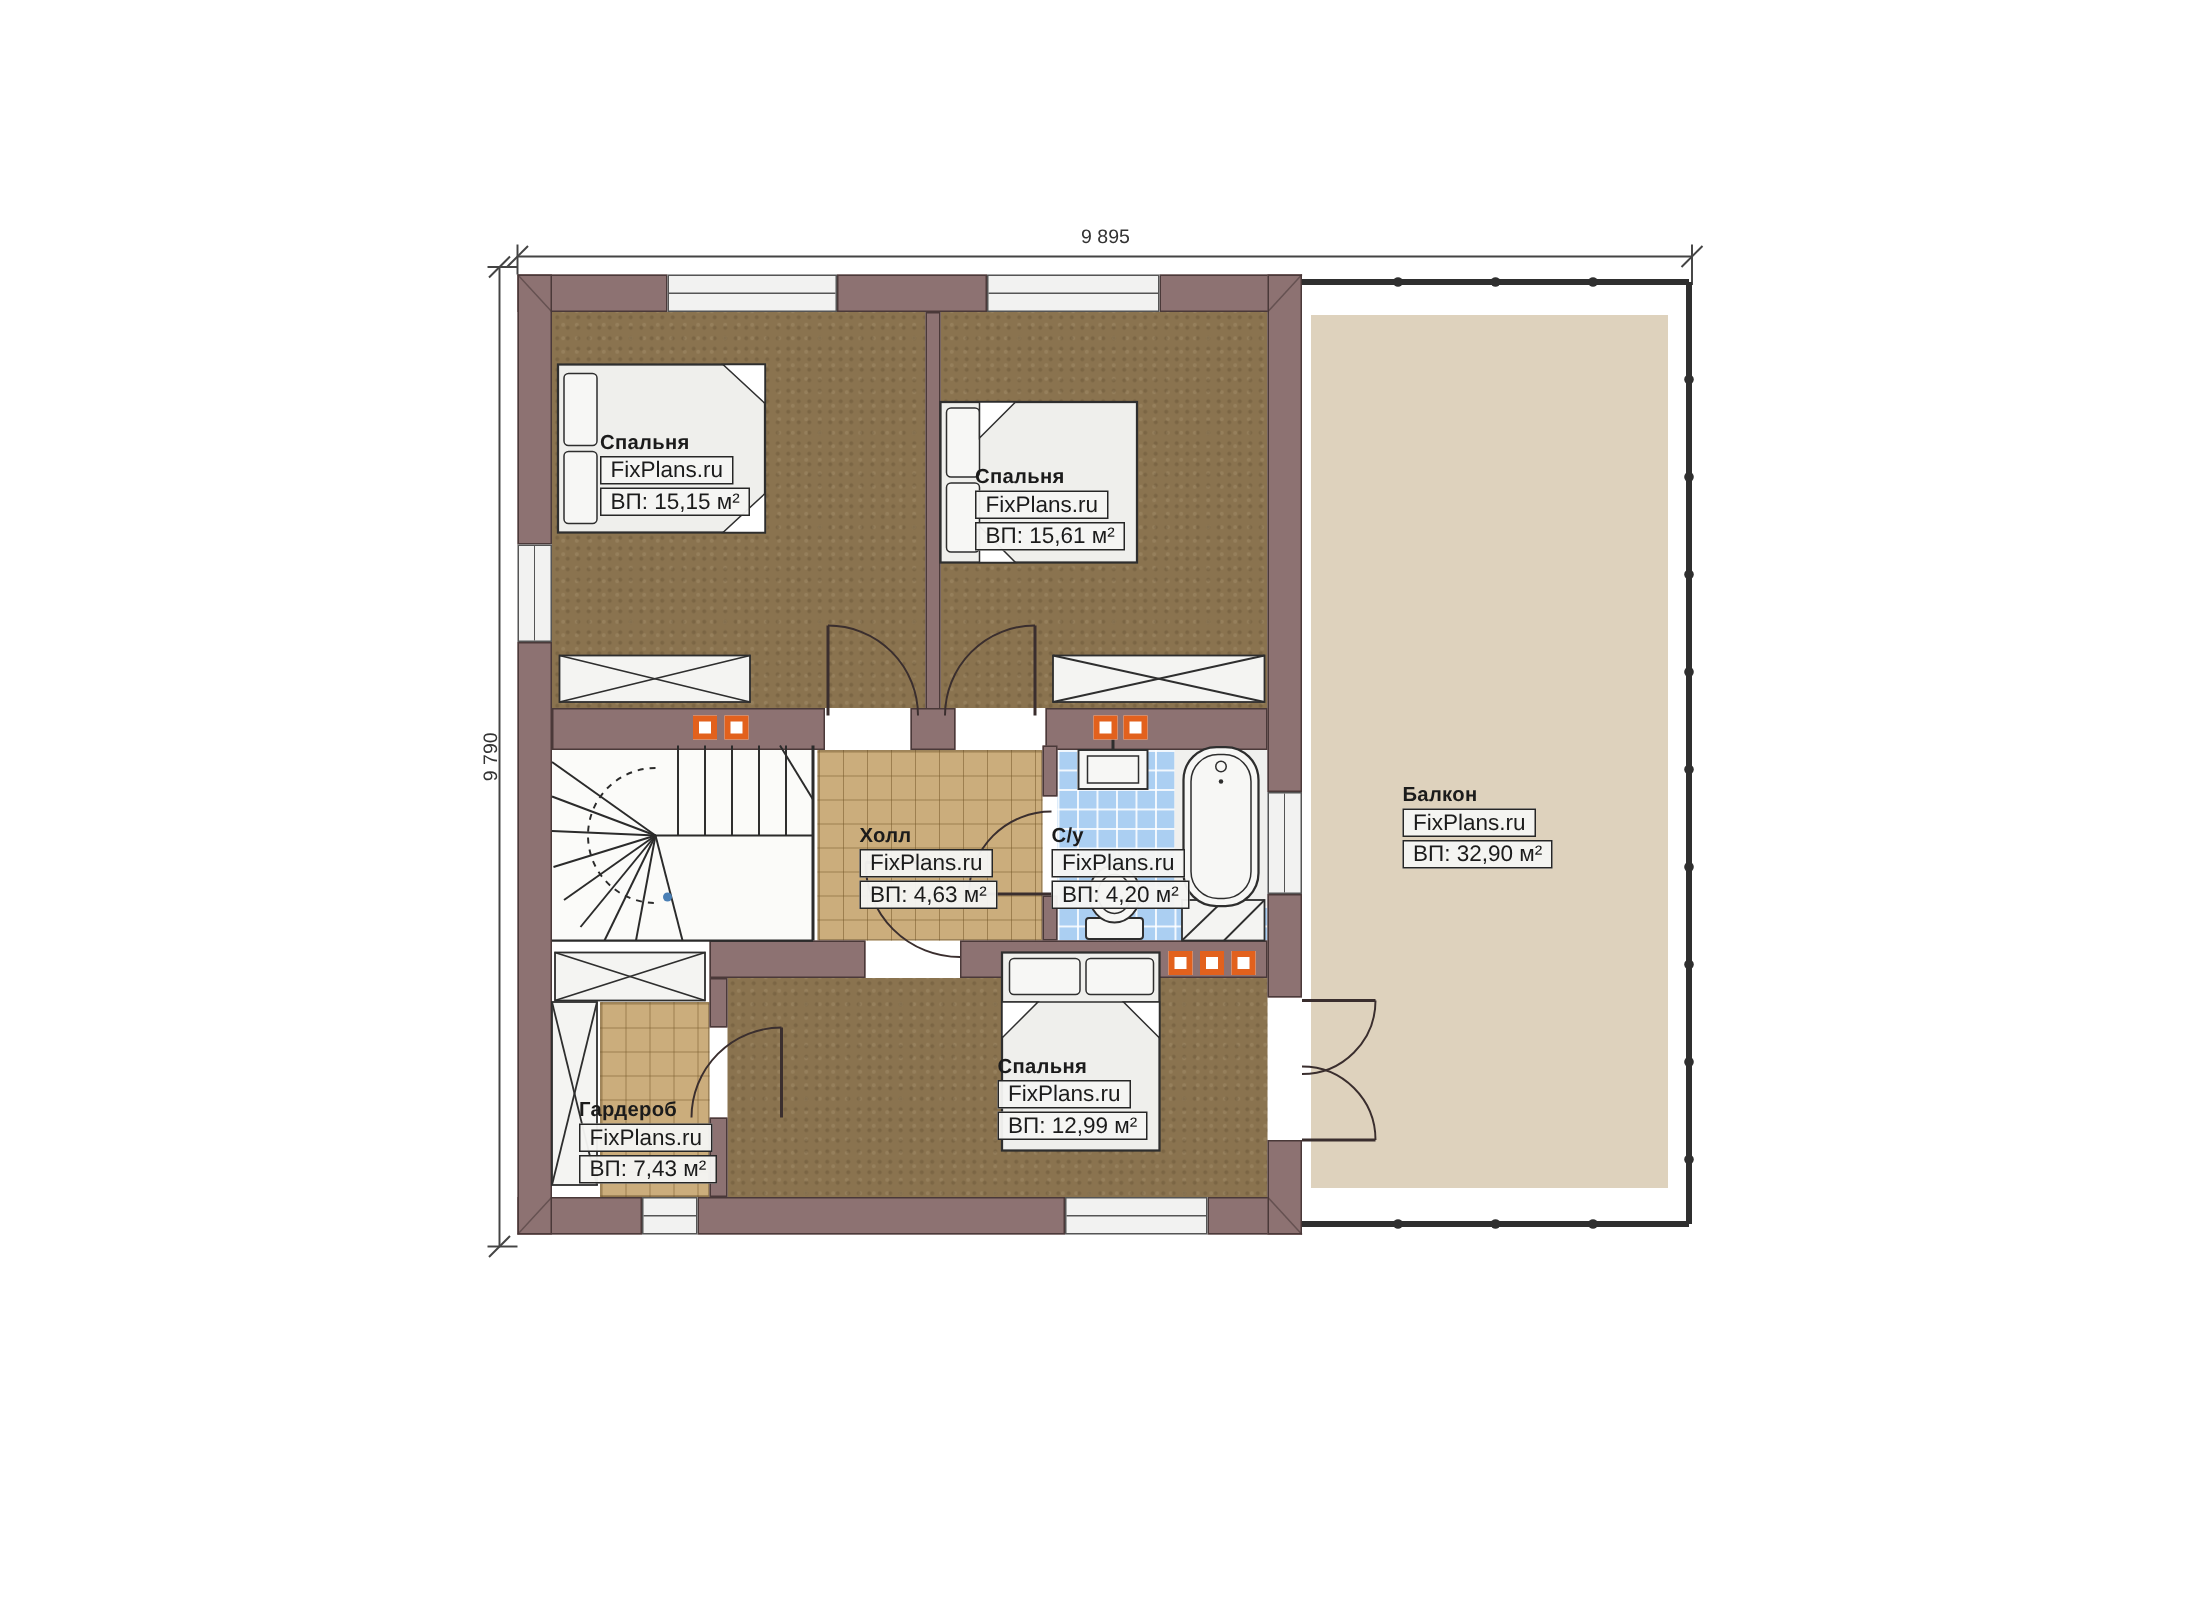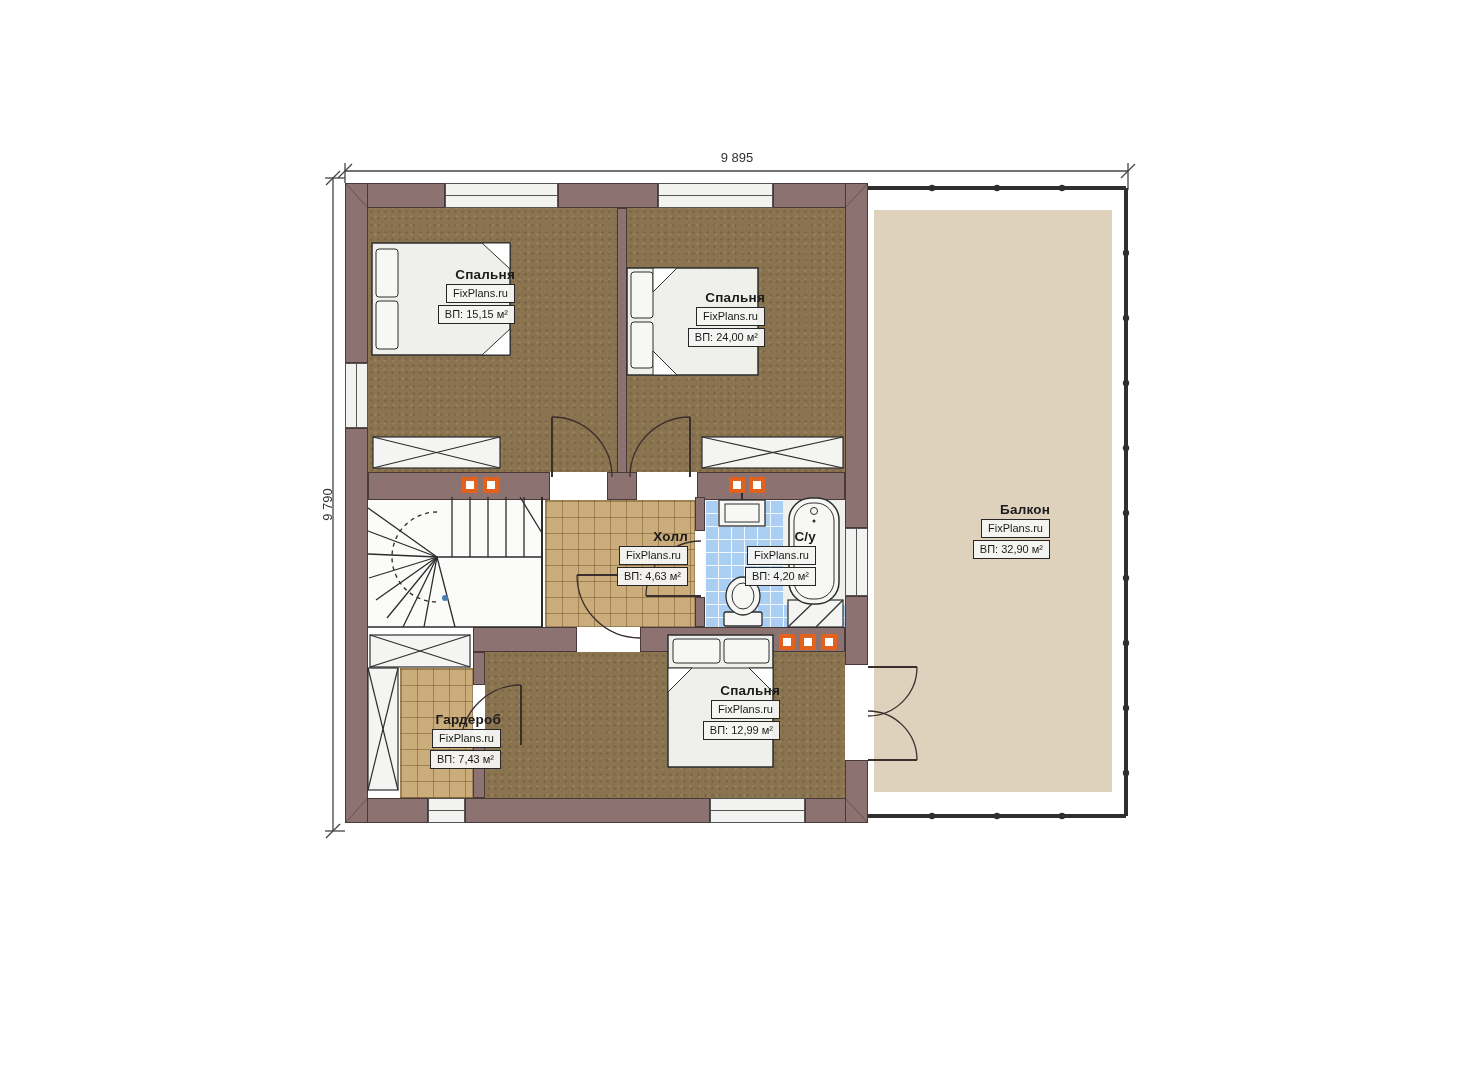--- a/index.html
+++ b/index.html
@@ -22,25 +22,25 @@
      background-size:13px 13px;}
   .floor-white{position:absolute;background:#fbfbf9;}
   .floor-balcony{position:absolute;background:#ded2bd;}
   .platform{position:absolute;background:#f0f0ee;}
   
   .win-h{position:absolute;background:#f2f2f1 linear-gradient(#555,#555) center/100% 1px no-repeat;
          border:1px solid #555;box-sizing:border-box;}
   .win-v{position:absolute;background:#f2f2f1 linear-gradient(90deg,transparent calc(50% - .5px),#555 calc(50% - .5px),#555 calc(50% + .5px),transparent calc(50% + .5px));
          border:1px solid #555;box-sizing:border-box;}
   
-  .rlabel{position:absolute;display:flex;flex-direction:column;align-items:flex-end;gap:2px;
-          color:#1b1b1b;z-index:30;}
+  .rlabel{position:absolute;display:flex;flex-direction:column;align-items:flex-start;gap:2px;
+          color:#1b1b1b;z-index:30;margin-top:20px;}
   .rname{font-weight:bold;font-size:13.5px;line-height:15px;letter-spacing:.2px;}
   .rbox{background:rgba(245,245,243,.96);border:1px solid #262626;padding:0 6px;
-        line-height:17px;font-size:11px;white-space:nowrap;}
+        line-height:17px;font-size:15px;white-space:nowrap;}
   .dim{position:absolute;font-size:13px;color:#333;text-align:center;z-index:30;}
   .vent{position:absolute;width:8px;height:8px;background:#fff;border:4px solid #e2611d;z-index:30;}
   svg.overlay{position:absolute;left:0;top:0;z-index:20;pointer-events:none;}
 </style>
 </head>
 <body>
 
 <div id="stage">
 
   <div class="floor-bedroom" style="left:368px;top:208px;width:249px;height:264px"></div>
@@ -243,21 +243,21 @@
   <div class="vent" style="left:821px;top:634px"></div>
 
   <div class="rlabel" style="left:400px;top:267px;width:115px">
     <div class="rname">Спальня</div>
     <div class="rbox">FixPlans.ru</div>
     <div class="rbox">ВП: 15,15 м²</div>
   </div>
   <div class="rlabel" style="left:650px;top:290px;width:115px">
     <div class="rname">Спальня</div>
     <div class="rbox">FixPlans.ru</div>
-    <div class="rbox">ВП: 24,00 м²</div>
+    <div class="rbox">ВП: 15,61 м²</div>
   </div>
   <div class="rlabel" style="left:573px;top:529px;width:115px">
     <div class="rname">Холл</div>
     <div class="rbox">FixPlans.ru</div>
     <div class="rbox">ВП: 4,63 м²</div>
   </div>
   <div class="rlabel" style="left:701px;top:529px;width:115px">
     <div class="rname">С/у</div>
     <div class="rbox">FixPlans.ru</div>
     <div class="rbox">ВП: 4,20 м²</div>

